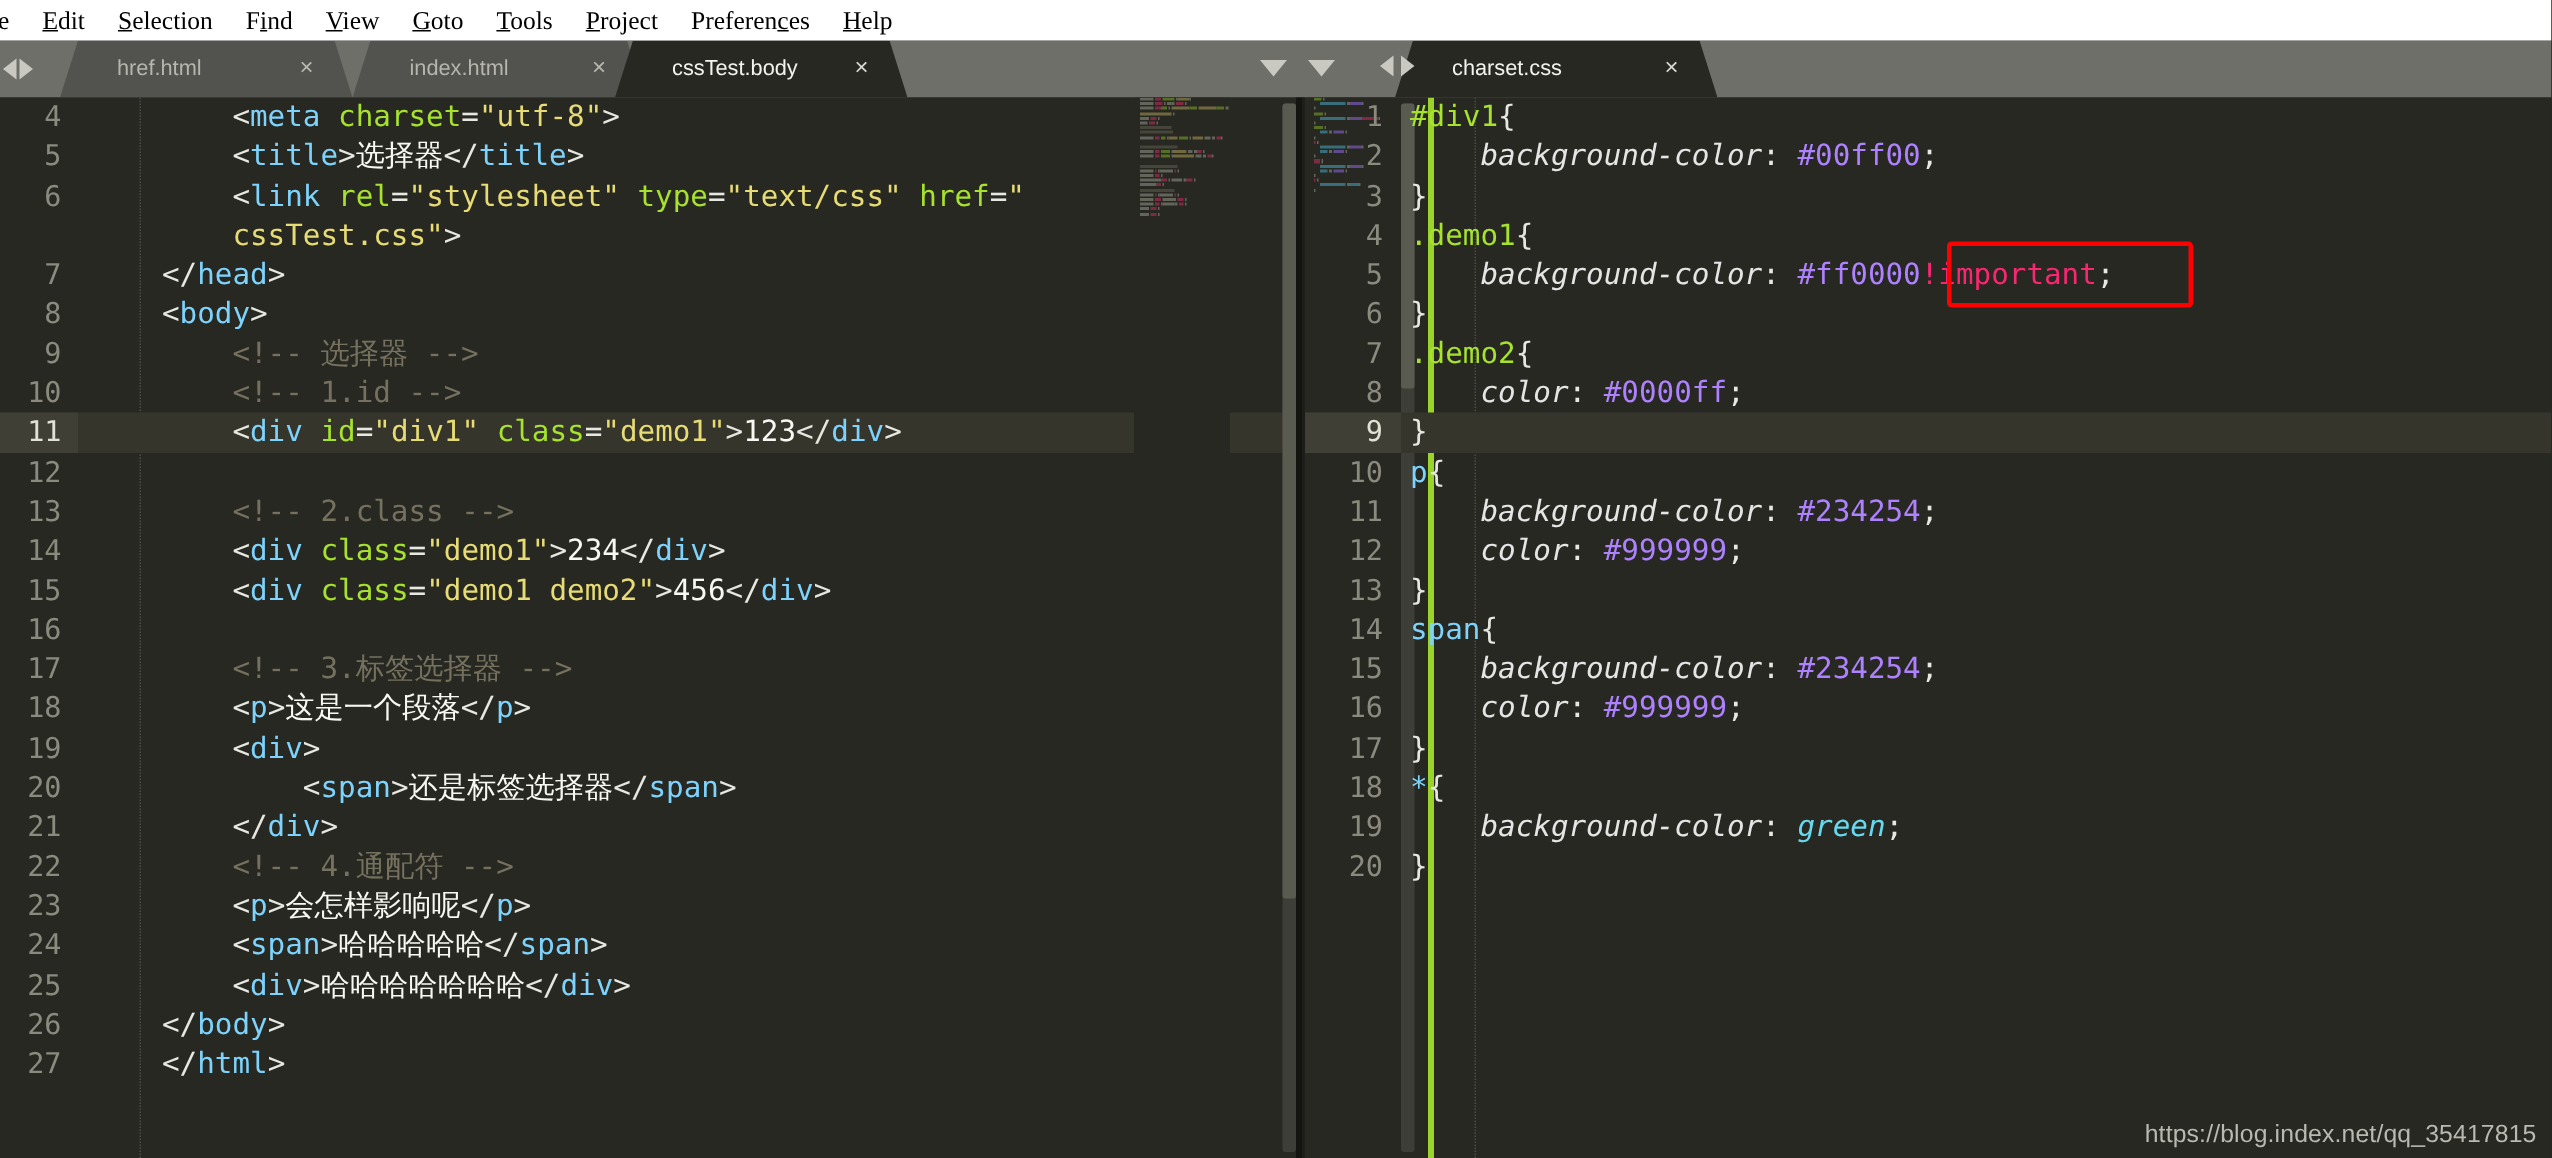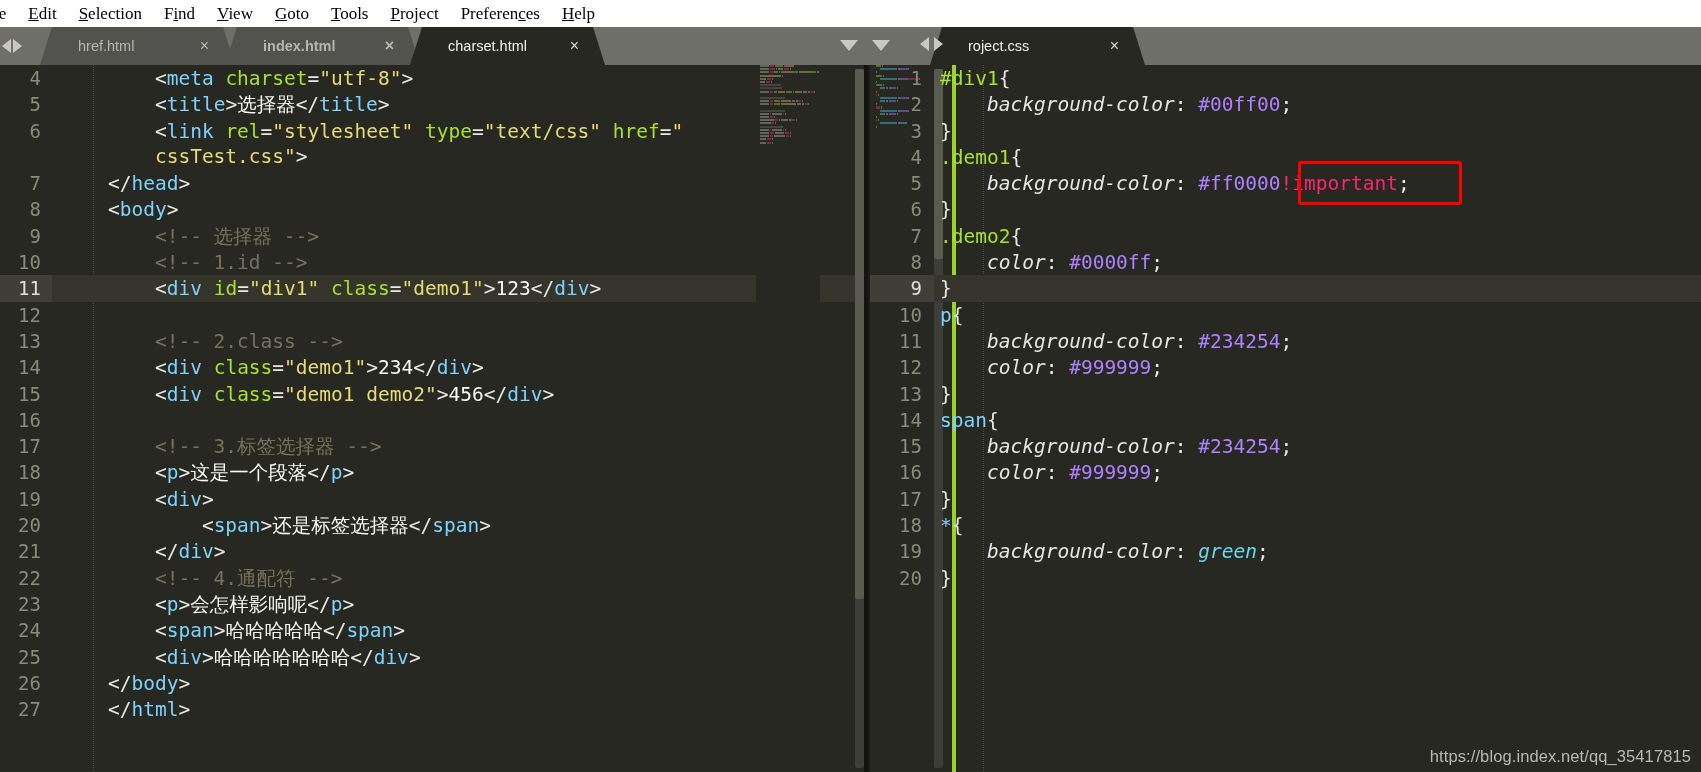--- a/index.html
+++ b/index.html
@@ -282,45 +282,45 @@
   <div class="tabstrip left">
     <div class="navarrows">
       <div class="tri tri-left"></div>
       <div class="tri tri-right"></div>
     </div>
     <div id="left-tabs">
         <div class="tab" style="left: 40px; width: 195px;">
           <span class="tab-label">href.html</span>
           <span class="tab-close">×</span>
         </div>
-        <div class="tab" style="left: 225px; width: 195px; font-weight: bold;">
+        <div class="tab" style="left: 235px; width: 195px;">
           <span class="tab-label">index.html</span>
           <span class="tab-close">×</span>
         </div>
         <div class="tab active" style="left: 410px; width: 195px;">
-          <span class="tab-label">charset.html</span>
+          <span class="tab-label">cssTest.body</span>
           <span class="tab-close">×</span>
         </div>
       </div>
     <div class="dropdown-left">
       <div class="tri tri-down"></div>
     </div>
   </div>
 
   <div class="tabstrip right">
     <div class="dropdown-right">
       <div class="tri tri-down"></div>
     </div>
     <div class="navarrows-right">
       <div class="tri tri-left"></div>
       <div class="tri tri-right"></div>
     </div>
     <div id="right-tabs">
         <div class="tab active" style="left: 62px; width: 215px;">
-          <span class="tab-label">roject.css</span>
+          <span class="tab-label">charset.css</span>
           <span class="tab-close">×</span>
         </div>
       </div>
   </div>
 
   <div class="pane left">
     <div class="indent-guide"></div>
     <div class="codewrap" id="left-code"><div class="line"><span class="lno">4</span><span class="ltxt"><span class="t-punc">        &lt;</span><span class="t-tag">meta</span><span class="t-attr"> charset</span><span class="t-punc">=</span><span class="t-str">"utf-8"</span><span class="t-punc">&gt;</span></span></div><div class="line"><span class="lno">5</span><span class="ltxt"><span class="t-punc">        &lt;</span><span class="t-tag">title</span><span class="t-punc">&gt;</span><span class="t-text">选择器</span><span class="t-punc">&lt;/</span><span class="t-tag">title</span><span class="t-punc">&gt;</span></span></div><div class="line"><span class="lno">6</span><span class="ltxt"><span class="t-punc">        &lt;</span><span class="t-tag">link</span><span class="t-attr"> rel</span><span class="t-punc">=</span><span class="t-str">"stylesheet"</span><span class="t-attr"> type</span><span class="t-punc">=</span><span class="t-str">"text/css"</span><span class="t-attr"> href</span><span class="t-punc">=</span><span class="t-str">"</span></span></div><div class="line"><span class="lno"></span><span class="ltxt"><span class="t-str">        cssTest.css"</span><span class="t-punc">&gt;</span></span></div><div class="line"><span class="lno">7</span><span class="ltxt"><span class="t-punc">    &lt;/</span><span class="t-tag">head</span><span class="t-punc">&gt;</span></span></div><div class="line"><span class="lno">8</span><span class="ltxt"><span class="t-punc">    &lt;</span><span class="t-tag">body</span><span class="t-punc">&gt;</span></span></div><div class="line"><span class="lno">9</span><span class="ltxt"><span class="t-cmt">        &lt;!-- 选择器 --&gt;</span></span></div><div class="line"><span class="lno">10</span><span class="ltxt"><span class="t-cmt">        &lt;!-- 1.id --&gt;</span></span></div><div class="line hl"><span class="lno">11</span><span class="ltxt"><span class="t-punc">        &lt;</span><span class="t-tag">div</span><span class="t-attr"> id</span><span class="t-punc">=</span><span class="t-str">"div1"</span><span class="t-attr"> class</span><span class="t-punc">=</span><span class="t-str">"demo1"</span><span class="t-punc">&gt;</span><span class="t-text">123</span><span class="t-punc">&lt;/</span><span class="t-tag">div</span><span class="t-punc">&gt;</span></span></div><div class="line"><span class="lno">12</span><span class="ltxt"><span class="t-punc"></span></span></div><div class="line"><span class="lno">13</span><span class="ltxt"><span class="t-cmt">        &lt;!-- 2.class --&gt;</span></span></div><div class="line"><span class="lno">14</span><span class="ltxt"><span class="t-punc">        &lt;</span><span class="t-tag">div</span><span class="t-attr"> class</span><span class="t-punc">=</span><span class="t-str">"demo1"</span><span class="t-punc">&gt;</span><span class="t-text">234</span><span class="t-punc">&lt;/</span><span class="t-tag">div</span><span class="t-punc">&gt;</span></span></div><div class="line"><span class="lno">15</span><span class="ltxt"><span class="t-punc">        &lt;</span><span class="t-tag">div</span><span class="t-attr"> class</span><span class="t-punc">=</span><span class="t-str">"demo1 demo2"</span><span class="t-punc">&gt;</span><span class="t-text">456</span><span class="t-punc">&lt;/</span><span class="t-tag">div</span><span class="t-punc">&gt;</span></span></div><div class="line"><span class="lno">16</span><span class="ltxt"><span class="t-punc"></span></span></div><div class="line"><span class="lno">17</span><span class="ltxt"><span class="t-cmt">        &lt;!-- 3.标签选择器 --&gt;</span></span></div><div class="line"><span class="lno">18</span><span class="ltxt"><span class="t-punc">        &lt;</span><span class="t-tag">p</span><span class="t-punc">&gt;</span><span class="t-text">这是一个段落</span><span class="t-punc">&lt;/</span><span class="t-tag">p</span><span class="t-punc">&gt;</span></span></div><div class="line"><span class="lno">19</span><span class="ltxt"><span class="t-punc">        &lt;</span><span class="t-tag">div</span><span class="t-punc">&gt;</span></span></div><div class="line"><span class="lno">20</span><span class="ltxt"><span class="t-punc">            &lt;</span><span class="t-tag">span</span><span class="t-punc">&gt;</span><span class="t-text">还是标签选择器</span><span class="t-punc">&lt;/</span><span class="t-tag">span</span><span class="t-punc">&gt;</span></span></div><div class="line"><span class="lno">21</span><span class="ltxt"><span class="t-punc">        &lt;/</span><span class="t-tag">div</span><span class="t-punc">&gt;</span></span></div><div class="line"><span class="lno">22</span><span class="ltxt"><span class="t-cmt">        &lt;!-- 4.通配符 --&gt;</span></span></div><div class="line"><span class="lno">23</span><span class="ltxt"><span class="t-punc">        &lt;</span><span class="t-tag">p</span><span class="t-punc">&gt;</span><span class="t-text">会怎样影响呢</span><span class="t-punc">&lt;/</span><span class="t-tag">p</span><span class="t-punc">&gt;</span></span></div><div class="line"><span class="lno">24</span><span class="ltxt"><span class="t-punc">        &lt;</span><span class="t-tag">span</span><span class="t-punc">&gt;</span><span class="t-text">哈哈哈哈哈</span><span class="t-punc">&lt;/</span><span class="t-tag">span</span><span class="t-punc">&gt;</span></span></div><div class="line"><span class="lno">25</span><span class="ltxt"><span class="t-punc">        &lt;</span><span class="t-tag">div</span><span class="t-punc">&gt;</span><span class="t-text">哈哈哈哈哈哈哈</span><span class="t-punc">&lt;/</span><span class="t-tag">div</span><span class="t-punc">&gt;</span></span></div><div class="line"><span class="lno">26</span><span class="ltxt"><span class="t-punc">    &lt;/</span><span class="t-tag">body</span><span class="t-punc">&gt;</span></span></div><div class="line"><span class="lno">27</span><span class="ltxt"><span class="t-punc">    &lt;/</span><span class="t-tag">html</span><span class="t-punc">&gt;</span></span></div></div>
     <div class="minimap left" id="left-minimap">
         <div class="mm-line" style="display: flex;">

